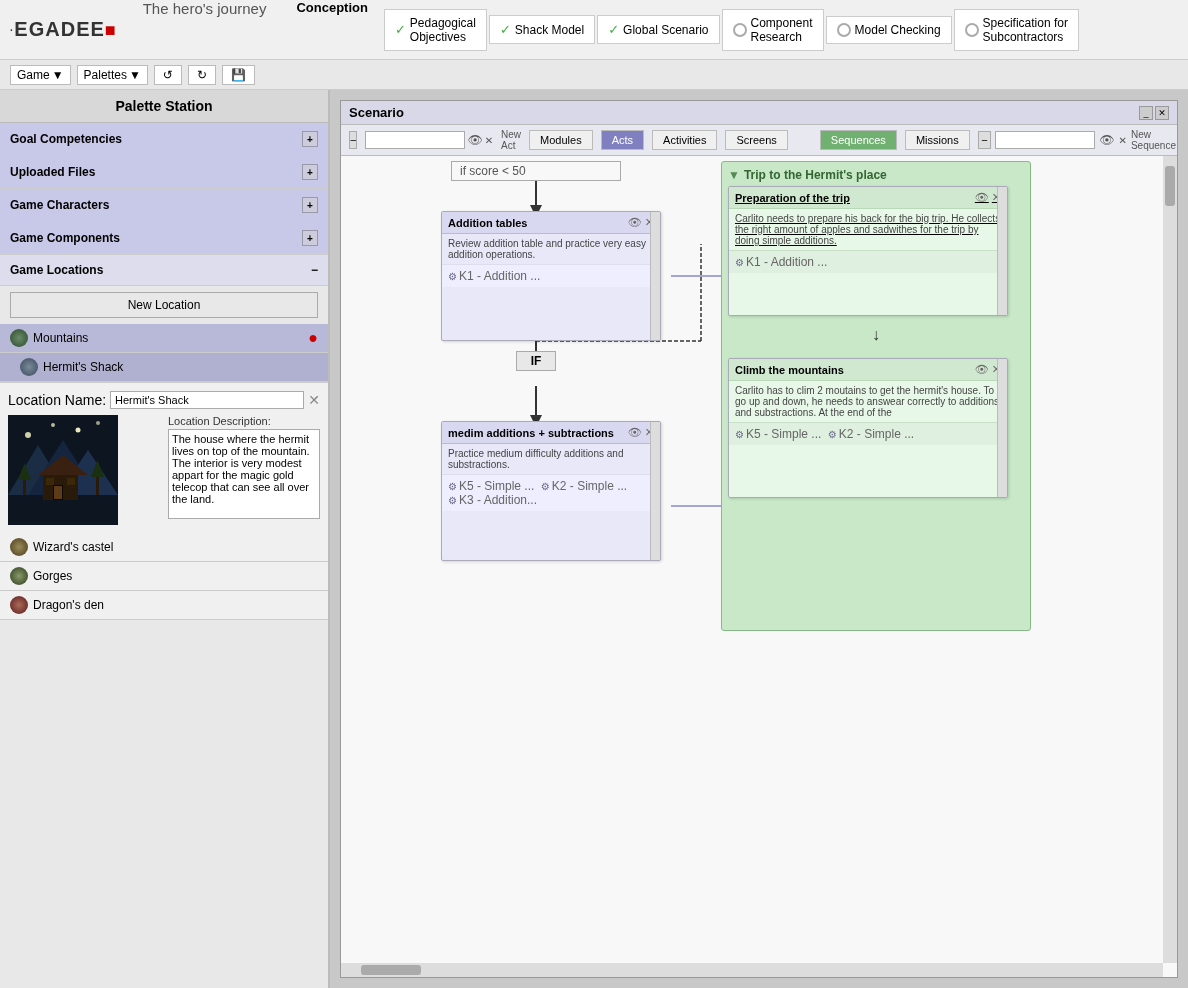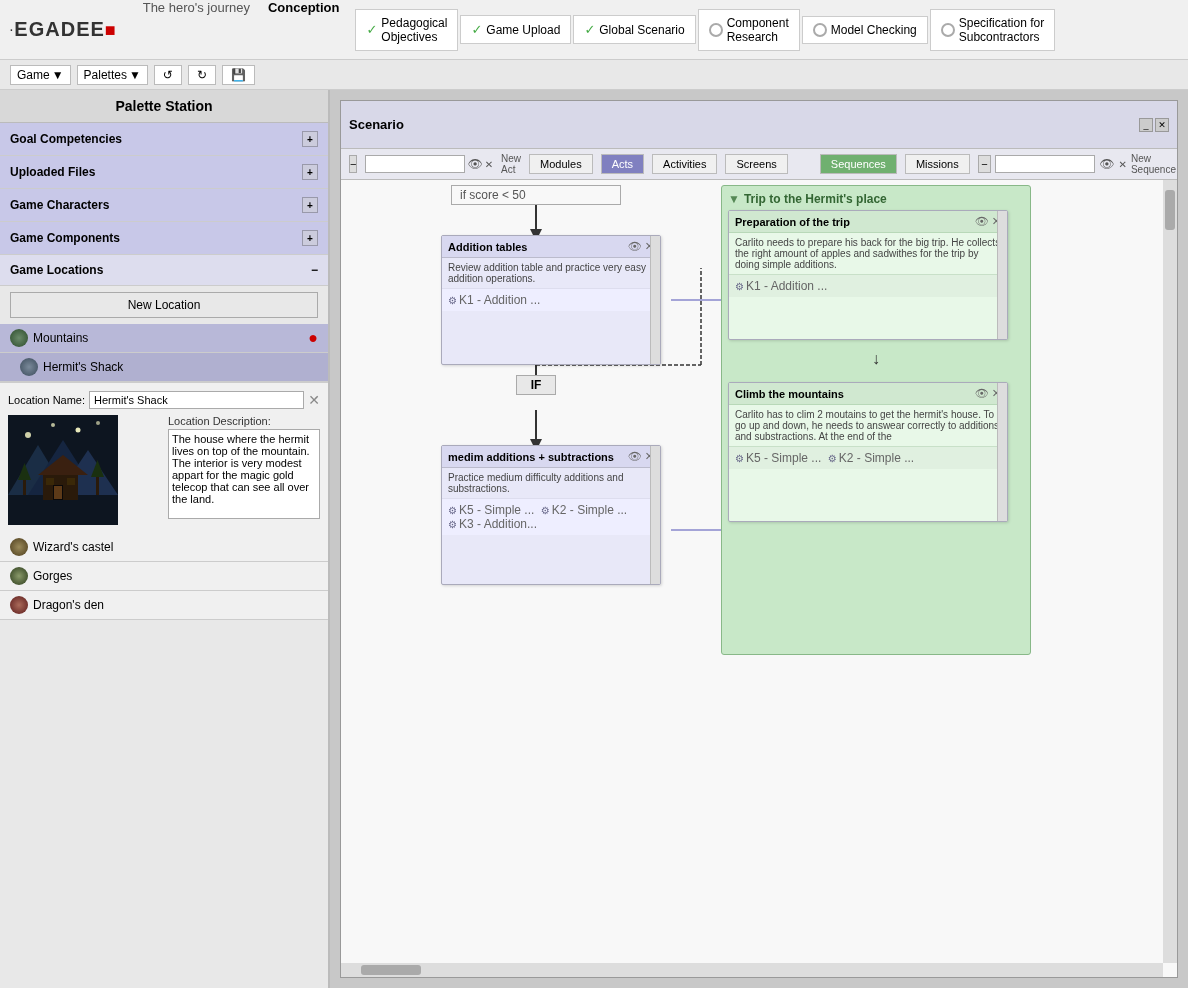--- a/index.html
+++ b/index.html
@@ -12,21 +12,21 @@
       height: 60px;
       display: flex;
       padding: 0 10px;
       gap: 6px;
     }
     .logo-area {
       display: flex; align-items: center; gap: 6px; margin-right: 20px;
     }
     .logo-text { font-size: 20px; font-weight: bold; color: #333; letter-spacing: 1px; }
     .logo-dot { color: #c00; font-size: 18px; }
-    .app-subtitle { color: #555; font-size: 13px; margin-right: 12px; }
+    .app-subtitle { color: #555; font-size: 15px; margin-right: 24px; }
 
     
     .nav-steps { display: flex; align-items: center; gap: 2px; }
     .nav-step {
       display: flex; align-items: center; gap: 4px; padding: 6px 10px;
       border: 1px solid #ccc; background: #fff; cursor: pointer; font-size: 11px;
       white-space: nowrap;
     }
     .nav-step .check { color: #4a4; font-size: 13px; }
     .nav-step .circle { width: 14px; height: 14px; border: 2px solid #aaa; border-radius: 50%; display:inline-block; }
@@ -110,21 +110,21 @@
     .sub-location.selected { background: #b0b0d0; }
 
     
     .location-details {
       background: #f0f0f0; padding: 8px;
       border-top: 1px solid #ccc;
     }
     .location-name-row {
       display: flex; align-items: center; gap: 4px; margin-bottom: 6px;
     }
-    .location-name-row label { font-size: 11px; white-space: nowrap; }
+    .location-name-row label { font-size: 14px; white-space: nowrap; }
     .location-name-row input {
       flex: 1; border: 1px solid #aaa; padding: 2px 4px; font-size: 11px;
     }
     .location-name-row .close-btn { cursor: pointer; color: #888; font-size: 14px; }
     .location-detail-inner {
       display: flex; gap: 6px;
     }
     .location-image {
       width: 110px; height: 110px; background: #223;
       overflow: hidden; flex-shrink: 0;
@@ -149,21 +149,21 @@
     #right-panel {
       flex: 1; overflow: hidden; position: relative;
       background: #c8c8c8;
     }
     .scenario-window {
       position: absolute; top: 10px; left: 10px; right: 10px; bottom: 10px;
       background: #fff; border: 1px solid #999;
       display: flex; flex-direction: column;
     }
     .scenario-titlebar {
-      background: #d8d8e8; padding: 16px 8px;
+      background: #d8d8e8; padding: 4px 8px;
       display: flex; justify-content: space-between; align-items: center;
       border-bottom: 1px solid #bbb;
     }
     .scenario-titlebar .title { font-size: 13px; font-weight: bold; }
     .window-controls { display: flex; gap: 2px; }
     .window-btn { width: 14px; height: 14px; background: #ccc; border: 1px solid #999; cursor: pointer; display: flex; align-items: center; justify-content: center; font-size: 9px; }
 
     
     .scenario-toolbar {
       background: #e8e8f0; padding: 4px 8px;
@@ -279,21 +279,21 @@
 
   <div class="nav-steps">
 
     <div class="nav-step">
       <span class="check">✓</span>
       <span>Pedagogical<br>Objectives</span>
     </div>
 
     <div class="nav-step">
       <span class="check">✓</span>
-      <span>Game Upload</span>
+      <span>Shack Model</span>
     </div>
 
     <div class="nav-step">
       <span class="check">✓</span>
       <span>Global Scenario</span>
     </div>
 
     <div class="nav-step">
       <span class="circle gray"></span>
       <span>Component<br>Research</span>
@@ -551,21 +551,21 @@
             </div>
             <div class="card-scroll"></div>
           </div>
 
           <div class="mission-group" style="left:380px; top:5px; width:310px; min-height:470px;">
             <div class="mission-group-title">
               <span class="triangle">▼</span>
               <span>Trip to the Hermit's place</span>
             </div>
 
-            <div class="activity-card prep-card" style="position:relative; width:280px; margin-bottom:10px; height:130px;">
+            <div class="activity-card prep-card" style="position:relative; width:280px; margin-bottom:10px; height:130px;text-decoration:underline;">
               <div class="card-header">
                 <span class="card-title">Preparation of the trip</span>
                 <div class="card-actions">
                   <span class="card-action-btn">👁</span>
                   <span class="card-action-btn">✕</span>
                 </div>
               </div>
               <div class="card-body">Carlito needs to prepare his back for the big trip. He collects the right amount of apples and sadwithes for the trip by doing simple additions.</div>
               <div class="card-footer">
                 <span class="skill-tag">

